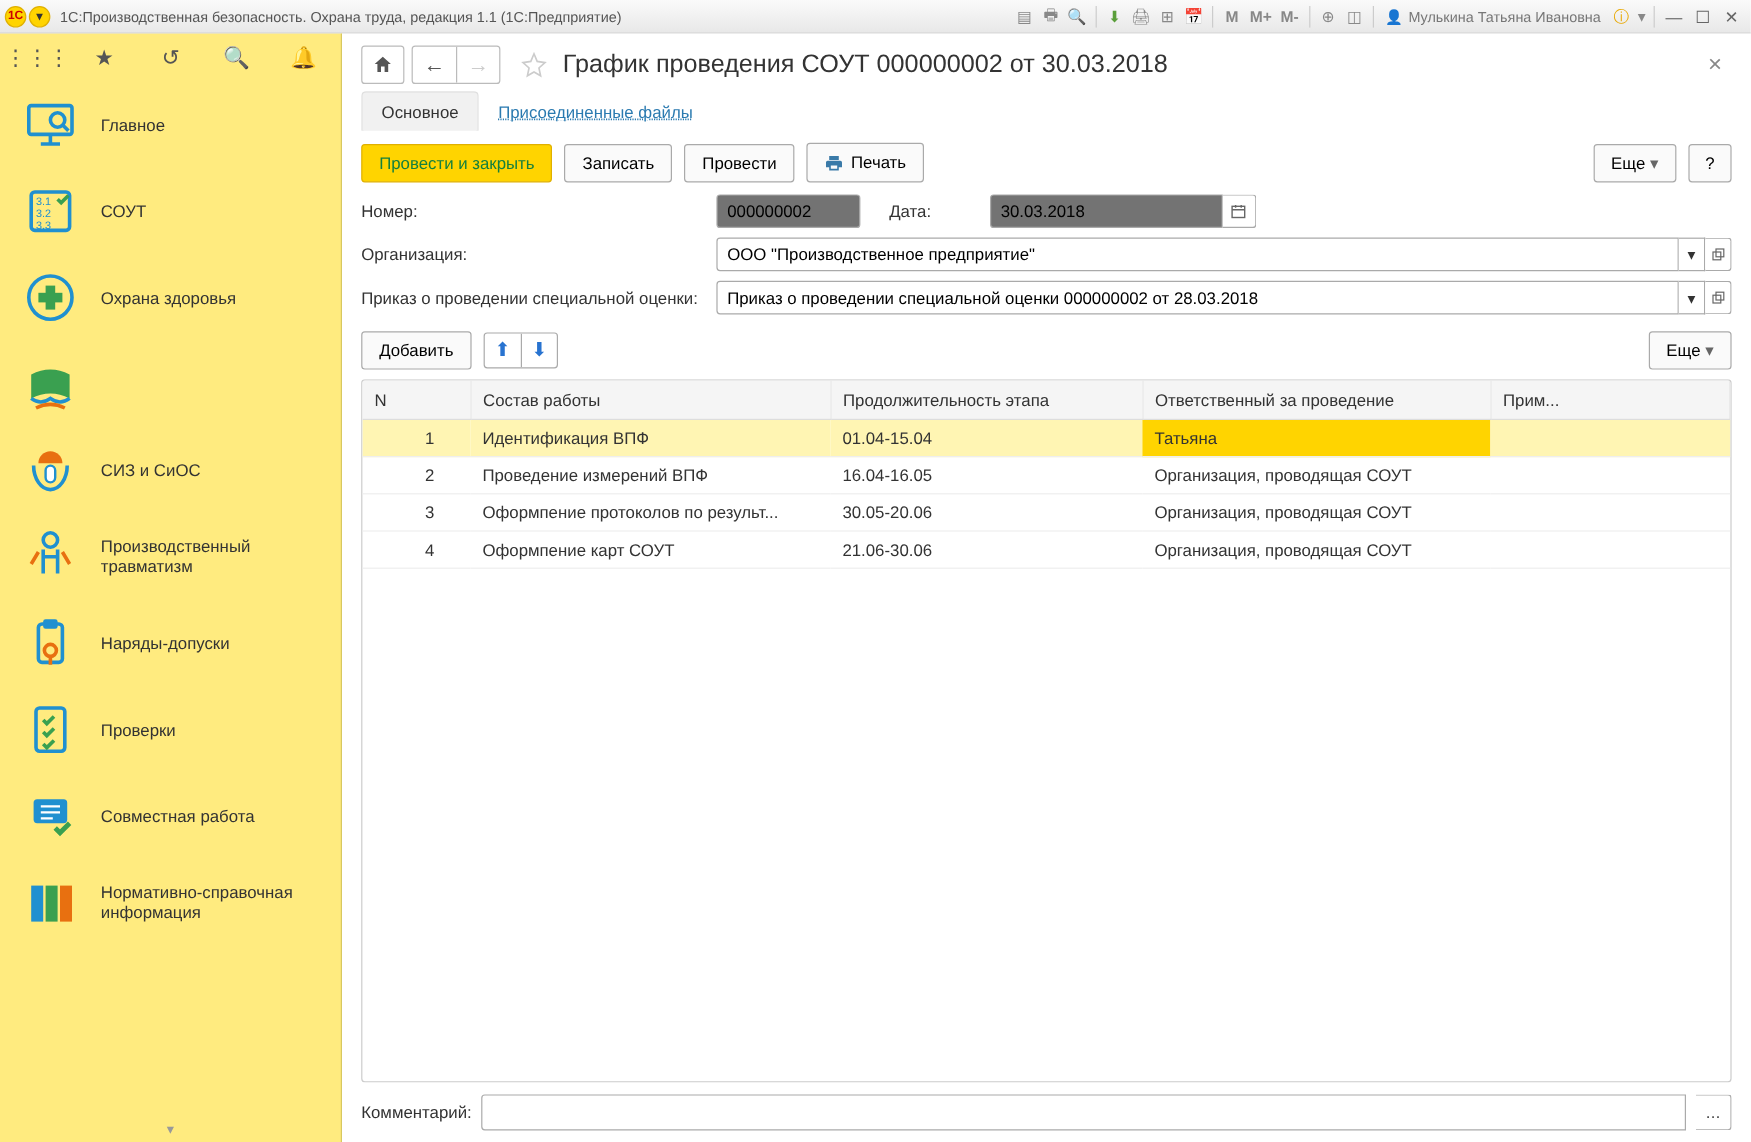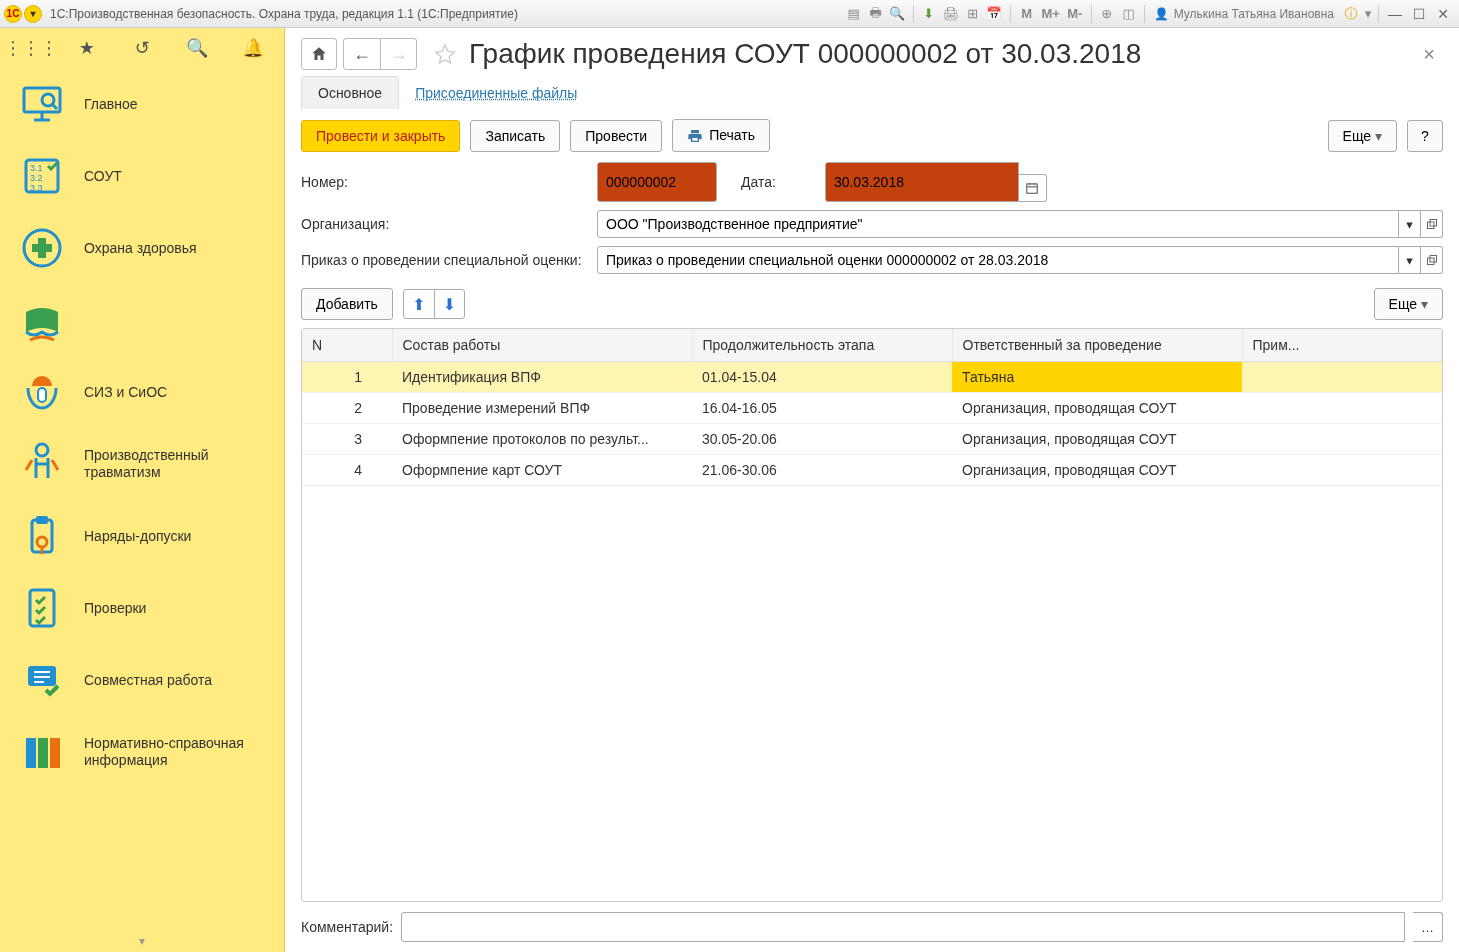--- a/index.html
+++ b/index.html
@@ -33,41 +33,41 @@
 
   
   .content { flex:1; display:flex; flex-direction:column; background:#fff; }
   .content-header { padding: 10px 16px 0 16px; }
   .nav-row { display:flex; align-items:center; gap:6px; margin-bottom:4px; }
   .nav-btn-group { display:flex; border:1px solid #bbb; border-radius:3px; overflow:hidden; height:32px; }
   .nav-btn-group .nav-btn { width:36px; display:flex; align-items:center; justify-content:center; cursor:pointer; }
   .nav-btn-group .nav-btn + .nav-btn { border-left:1px solid #bbb; }
   .nav-home { border:1px solid #bbb; border-radius:3px; width:36px; height:32px; display:flex; align-items:center; justify-content:center; cursor:pointer; }
   .star-fav { width:28px; height:28px; display:flex; align-items:center; justify-content:center; color:#ccc; margin-left:8px; }
-  .page-title { font-size: 28px; color:#333; margin-left:4px; flex:1; }
+  .page-title { font-size: 21px; color:#333; margin-left:4px; flex:1; }
   .close-x { color:#888; font-size:20px; cursor:pointer; padding:0 8px; }
 
   .tabs-row { display:flex; align-items:center; gap:0; margin-top:6px; }
   .tab { padding:8px 16px; font-size:14px; cursor:pointer; position:relative; }
   .tab.active { background:#f1f1f1; color:#333; border-radius:4px 4px 0 0; border:1px solid #ddd; border-bottom:none;}
   .tab.link { color:#2a7ab0; text-decoration: underline dotted; }
 
   .toolbar-row { display:flex; align-items:center; gap:10px; padding:10px 16px; flex-wrap:wrap; }
   .btn { border:1px solid #aaa; border-radius:3px; padding:7px 14px; background:#fafafa; cursor:pointer; font-size:14px; }
-  .btn.primary { background:#ffd400; border-color:#e0b000; font-weight:normal; color:#b91c1c;}
+  .btn.primary { background:#ffd400; border-color:#e0b000; font-weight:normal; color:#15803d;}
   .btn.print svg { vertical-align:middle; margin-right:6px;}
   .btn.more::after { content:" ▾"; color:#666; }
   .btn.qmark { width:36px; padding:7px 0; text-align:center; }
   .toolbar-spacer { flex:1; }
 
   .form-rows { padding: 0 16px; }
   .form-row { display:flex; align-items:center; margin-bottom:8px; }
   .form-label { width:296px; font-size:14px; }
   .form-label.short { width:auto; margin-right:10px; }
-  .form-input { border:1px solid #aaa; border-radius:3px; height:40px; padding:0 8px; font-size:14px; background:#c2410c;}
+  .form-input { border:1px solid #aaa; border-radius:3px; height:28px; padding:0 8px; font-size:14px; background:#737373;}
   .input-num { width:120px; }
   .input-date-wrap { display:flex; align-items:flex-end;padding-left:39px;}
   .input-date { width:194px; border-radius:3px 0 0 3px;}
   .date-btn { width:28px; height:28px; border:1px solid #aaa; border-left:none; border-radius:0 3px 3px 0; display:flex; align-items:center; justify-content:center; background:#fff; cursor:pointer;}
   .row-gap { width:24px; }
   .select-wrap { flex:1; display:flex; }
   .select-input { flex:1; border:1px solid #aaa; border-radius:3px 0 0 3px; height:28px; padding:0 8px; font-size:14px;}
   .select-drop { width:22px; height:28px; border:1px solid #aaa; border-left:none; display:flex; align-items:center; justify-content:center; cursor:pointer; background:#fff;}
   .select-open { width:22px; height:28px; border:1px solid #aaa; border-left:none; border-radius:0 3px 3px 0; display:flex; align-items:center; justify-content:center; cursor:pointer; background:#fff;}
 

